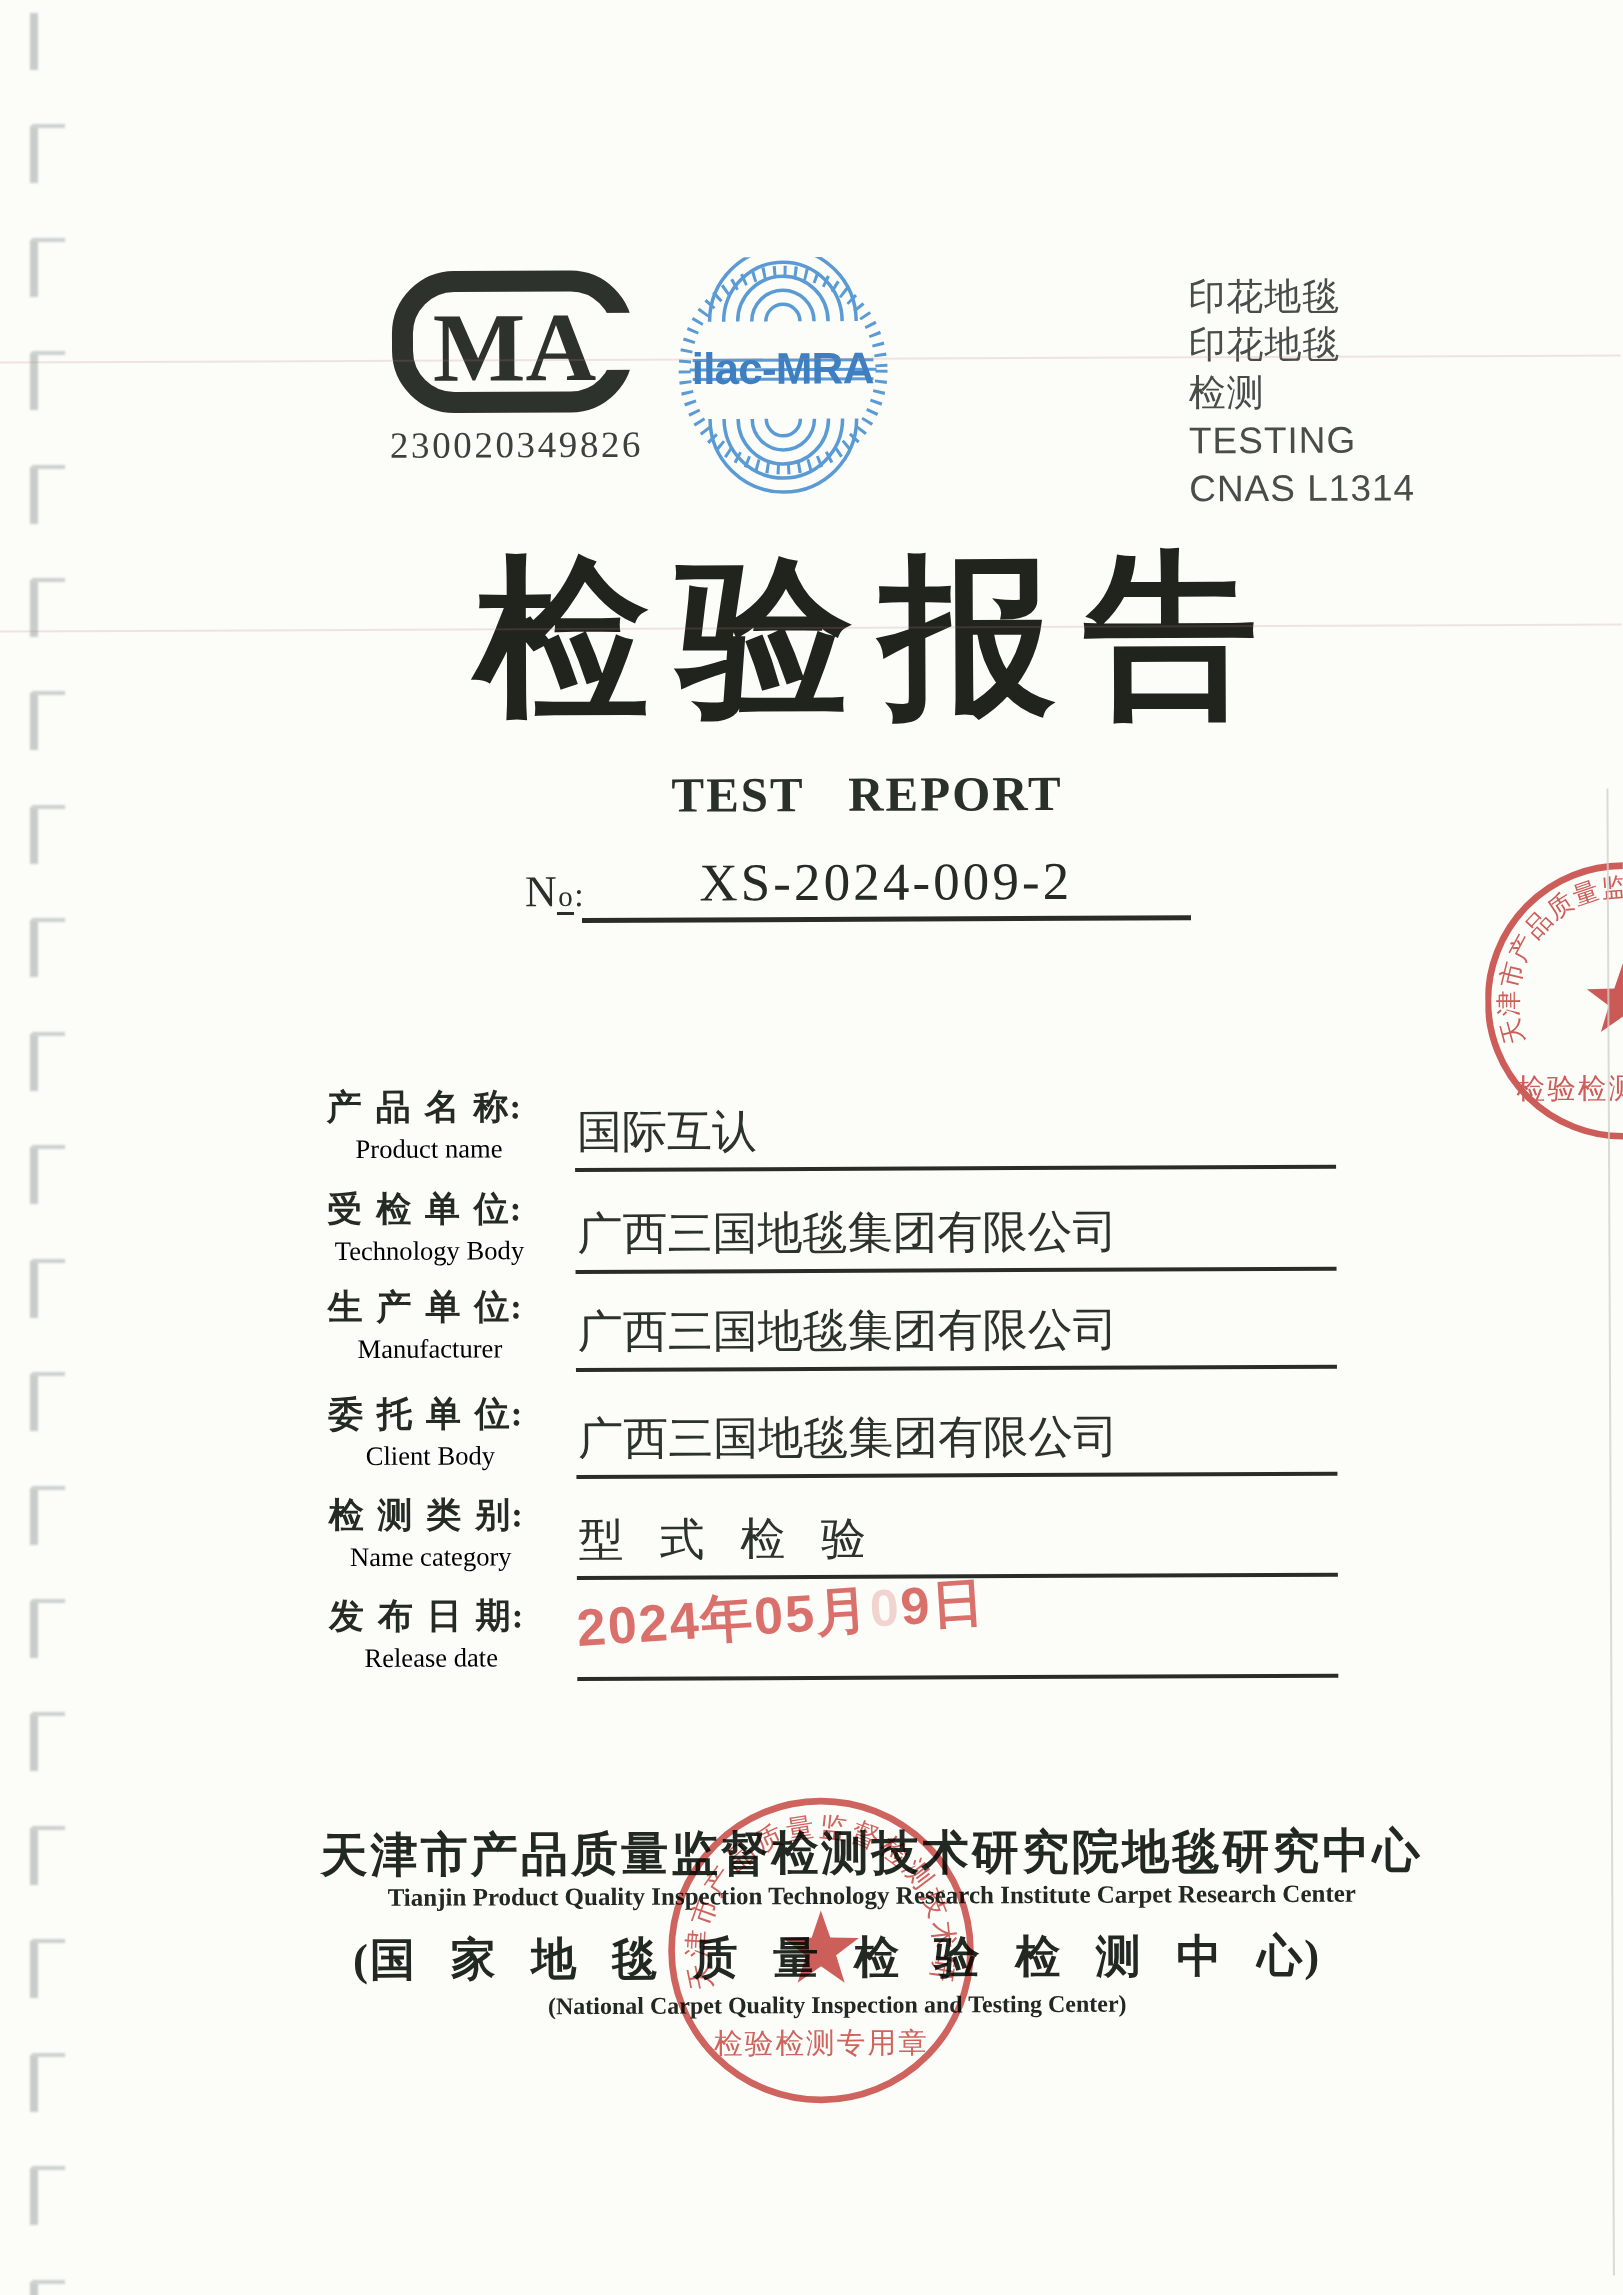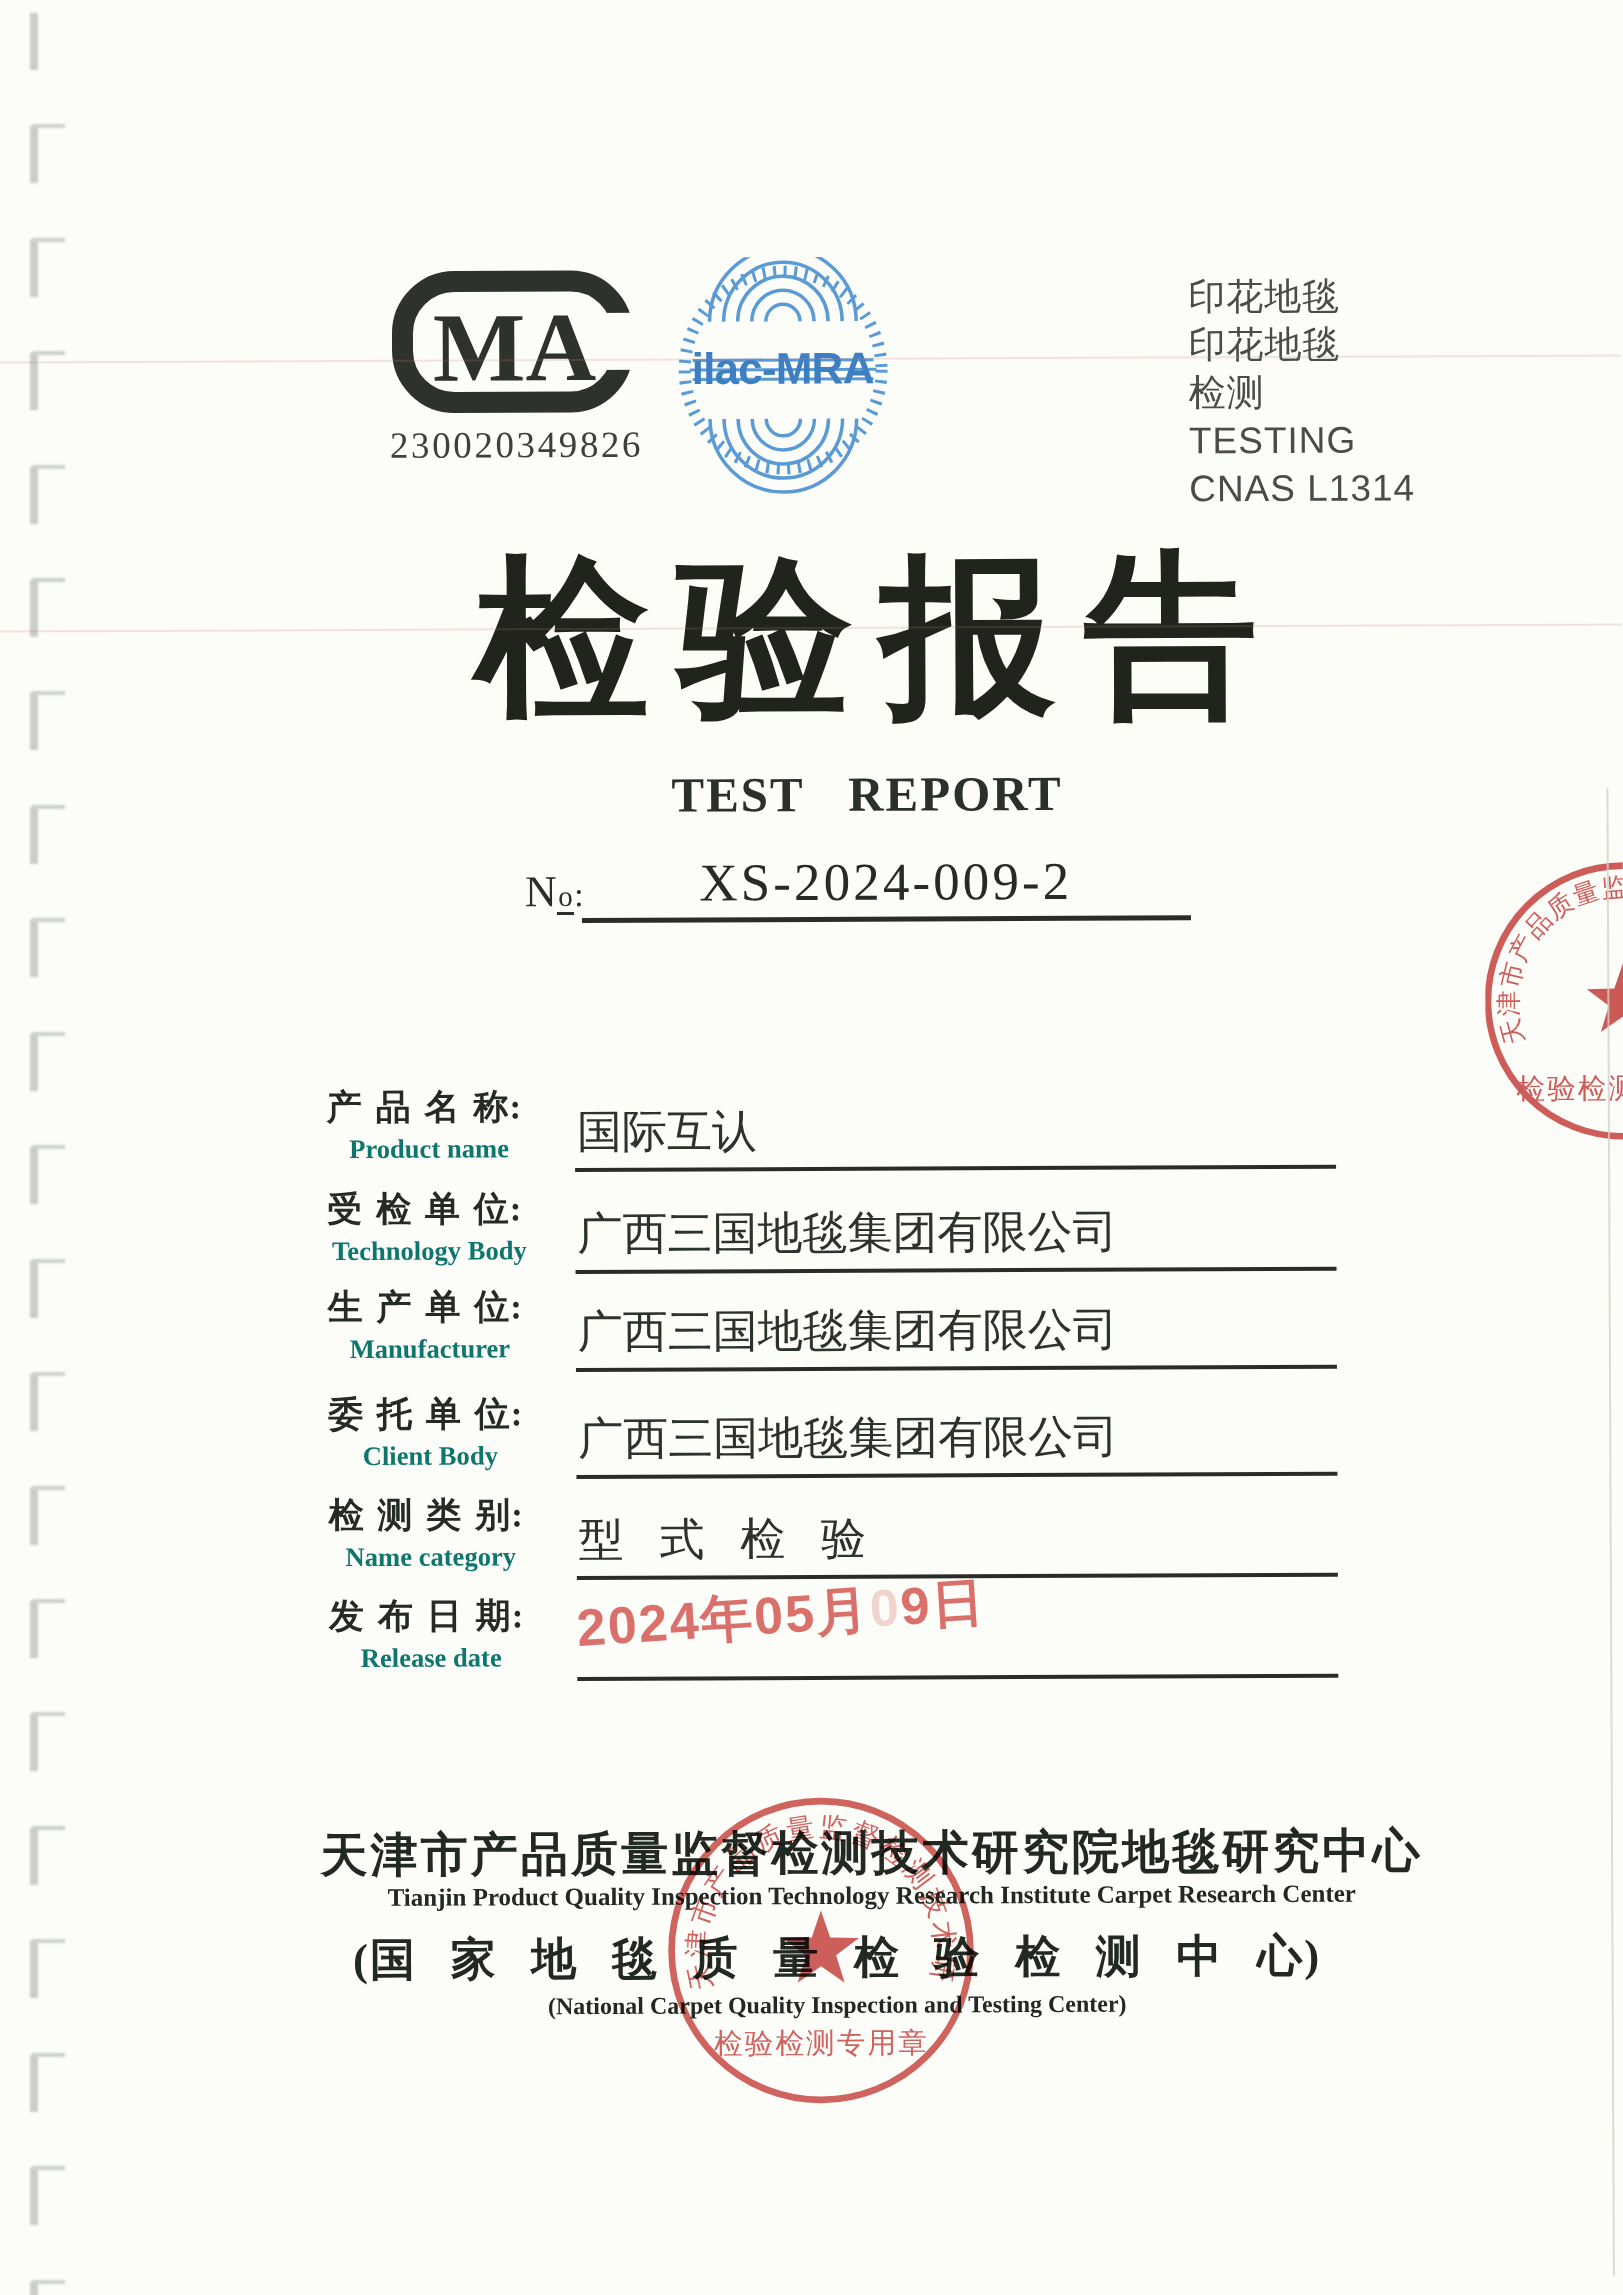--- a/index.html
+++ b/index.html
@@ -34,21 +34,21 @@
   .no-label .colon{font-size:34px;}
   .no-value{position:absolute;left:583px;top:852px;width:608px;text-align:center;
             font-size:53px;letter-spacing:3.1px;color:#262b26;}
   .no-underline{position:absolute;left:583px;top:917px;width:609px;height:4.6px;background:#2b2b28;}
   
   .field-row{position:absolute;left:327px;width:1009px;height:92px;}
   .field-underline{position:absolute;left:248px;bottom:0;width:761px;height:3.6px;background:#2b2b27;}
   .field-zh{position:absolute;left:0;top:3.1px;width:204px;font-size:35px;font-weight:600;
             word-spacing:3.1px;letter-spacing:1px;color:#242a24;white-space:nowrap;}
   .field-en{position:absolute;left:0;top:53px;width:204px;text-align:center;font-size:26.6px;
-            font-weight:bold;color:#0f766e;white-space:nowrap;}
+            font-weight:normal;color:#000000;white-space:nowrap;}
   .field-value{position:absolute;left:250px;bottom:10.2px;font-size:45px;color:#2b332b;white-space:nowrap;}
   .field-value.spaced{word-spacing:24.5px;}
   .field-value.date-stamp{
     font-size:52px;font-weight:bold;color:rgba(213,92,86,0.88);
     transform:rotate(-3.5deg);transform-origin:left bottom;bottom:17.4px;letter-spacing:2px;
     font-family:"Liberation Sans","DejaVu Sans",sans-serif;
   }
   .date-faint{opacity:0.28;}
   
   .footer-zh1{position:absolute;top:1822px;left:112px;width:1513px;text-align:center;

